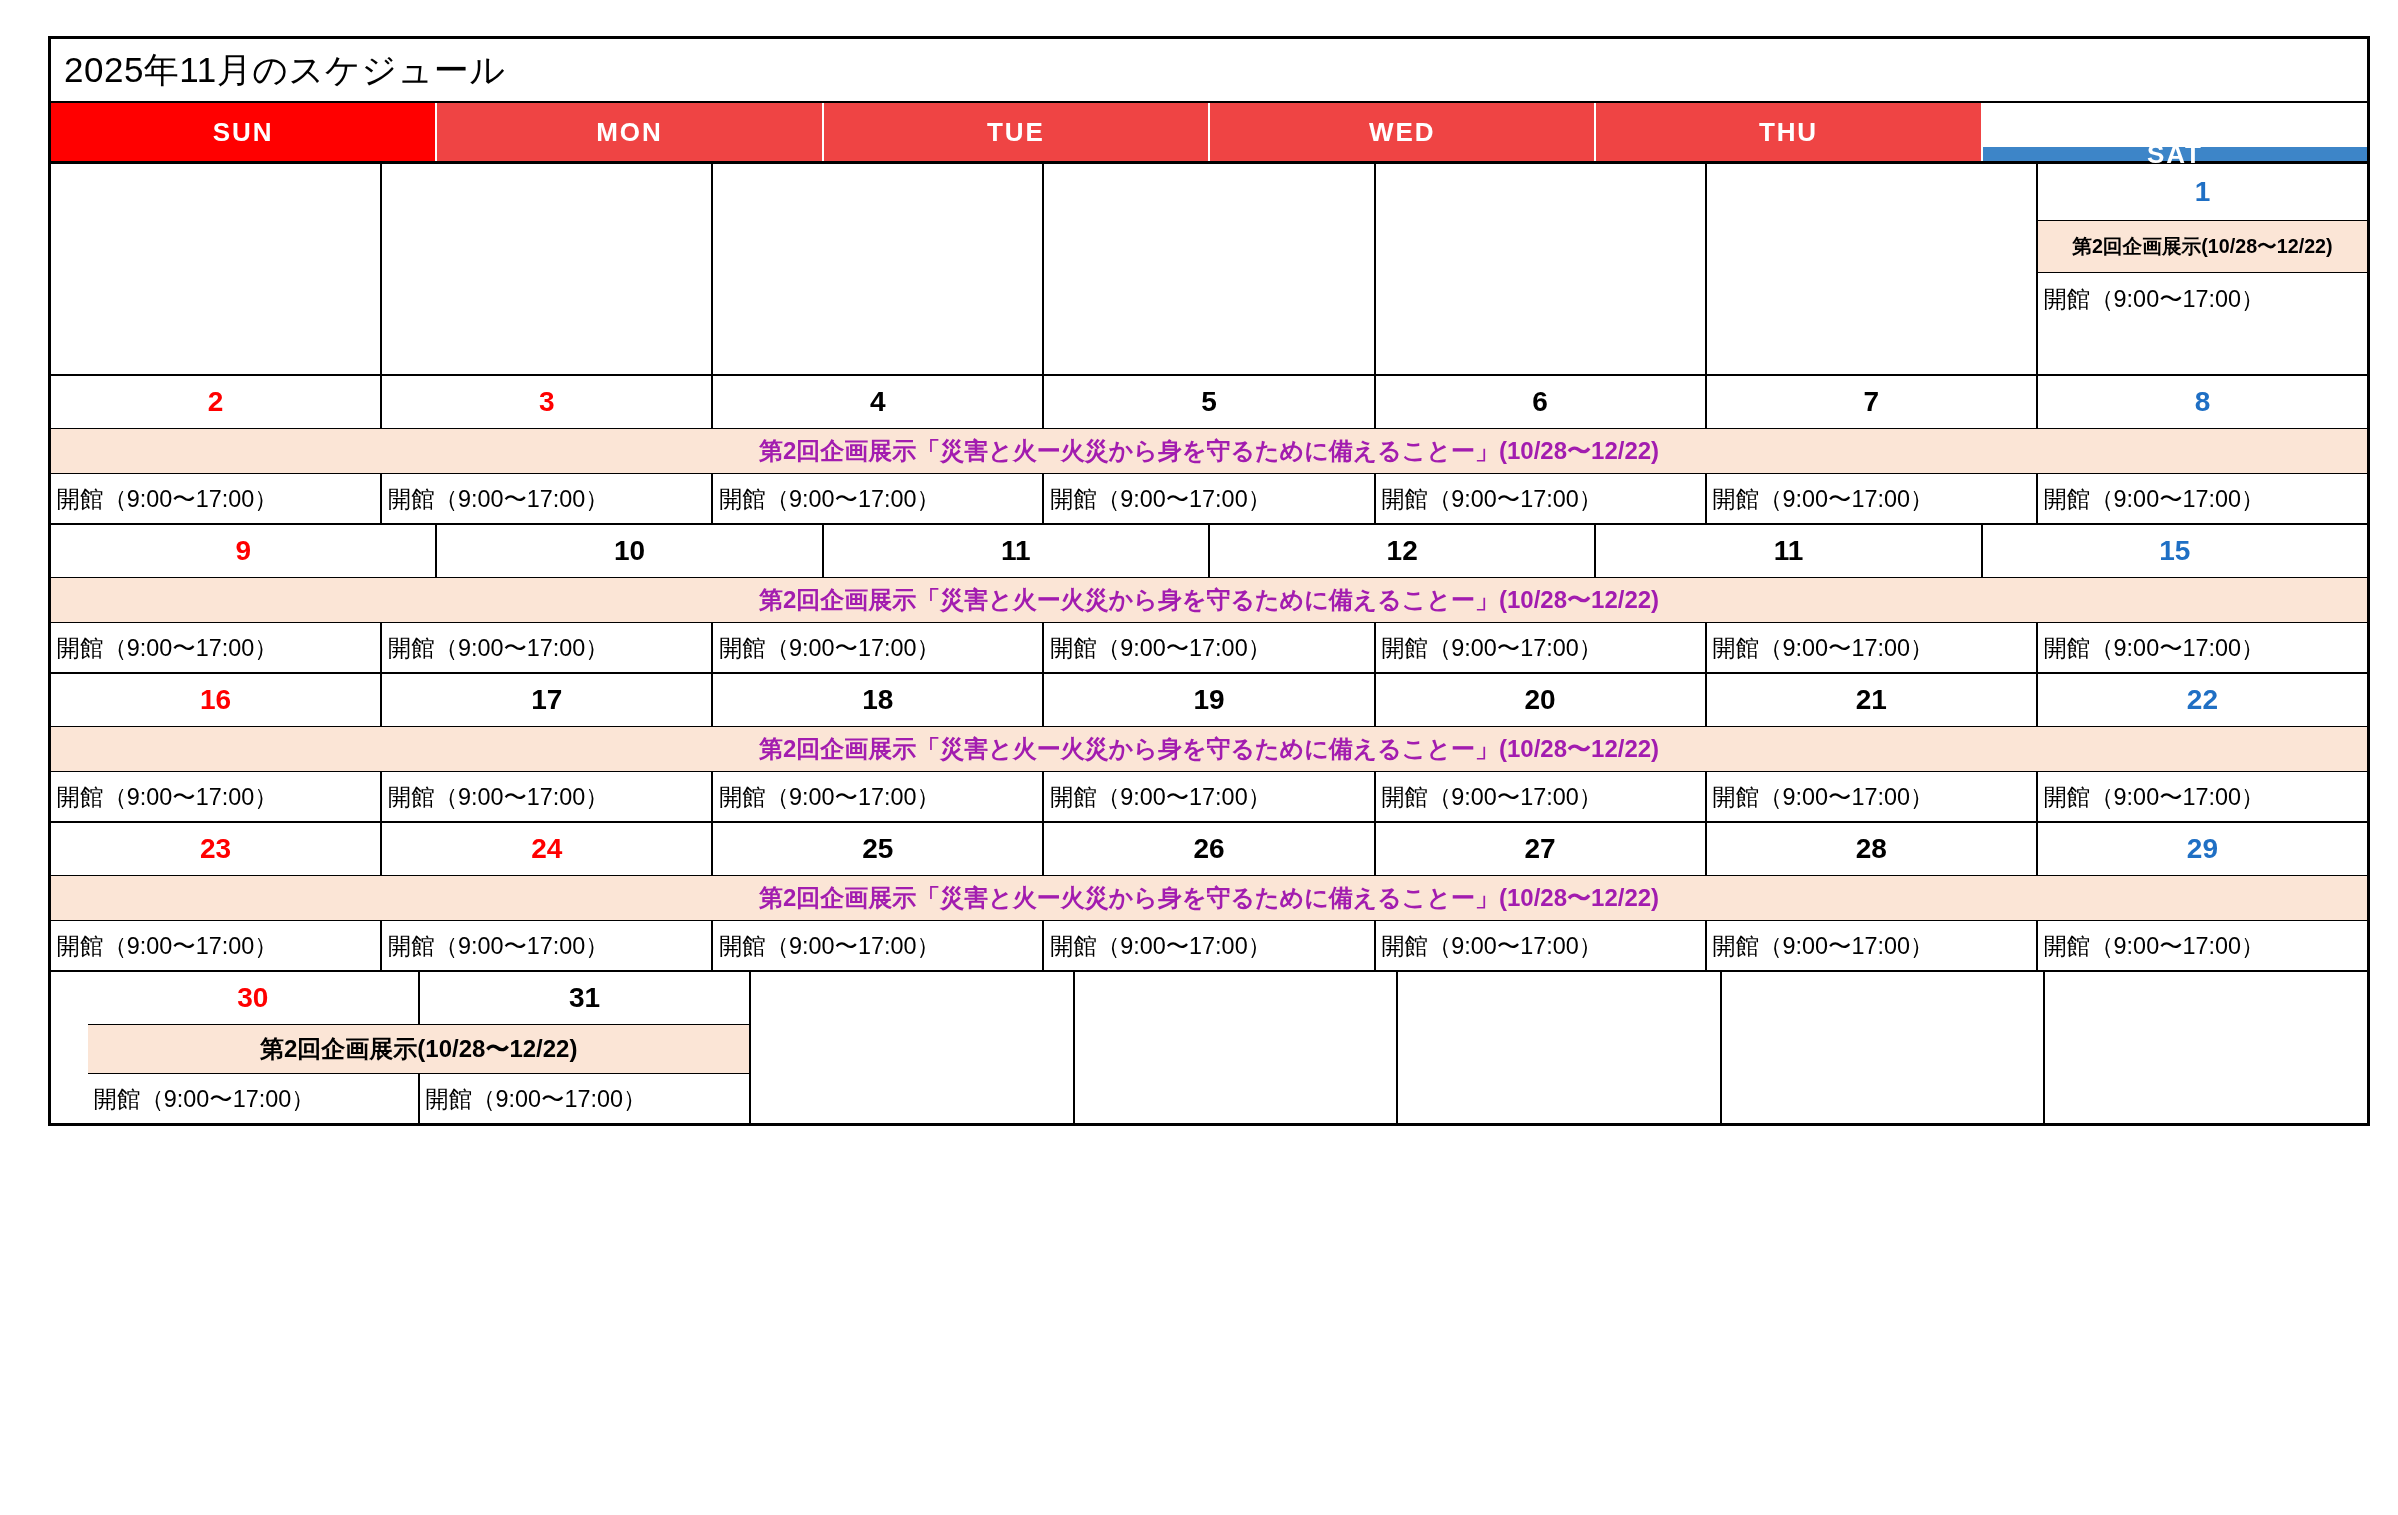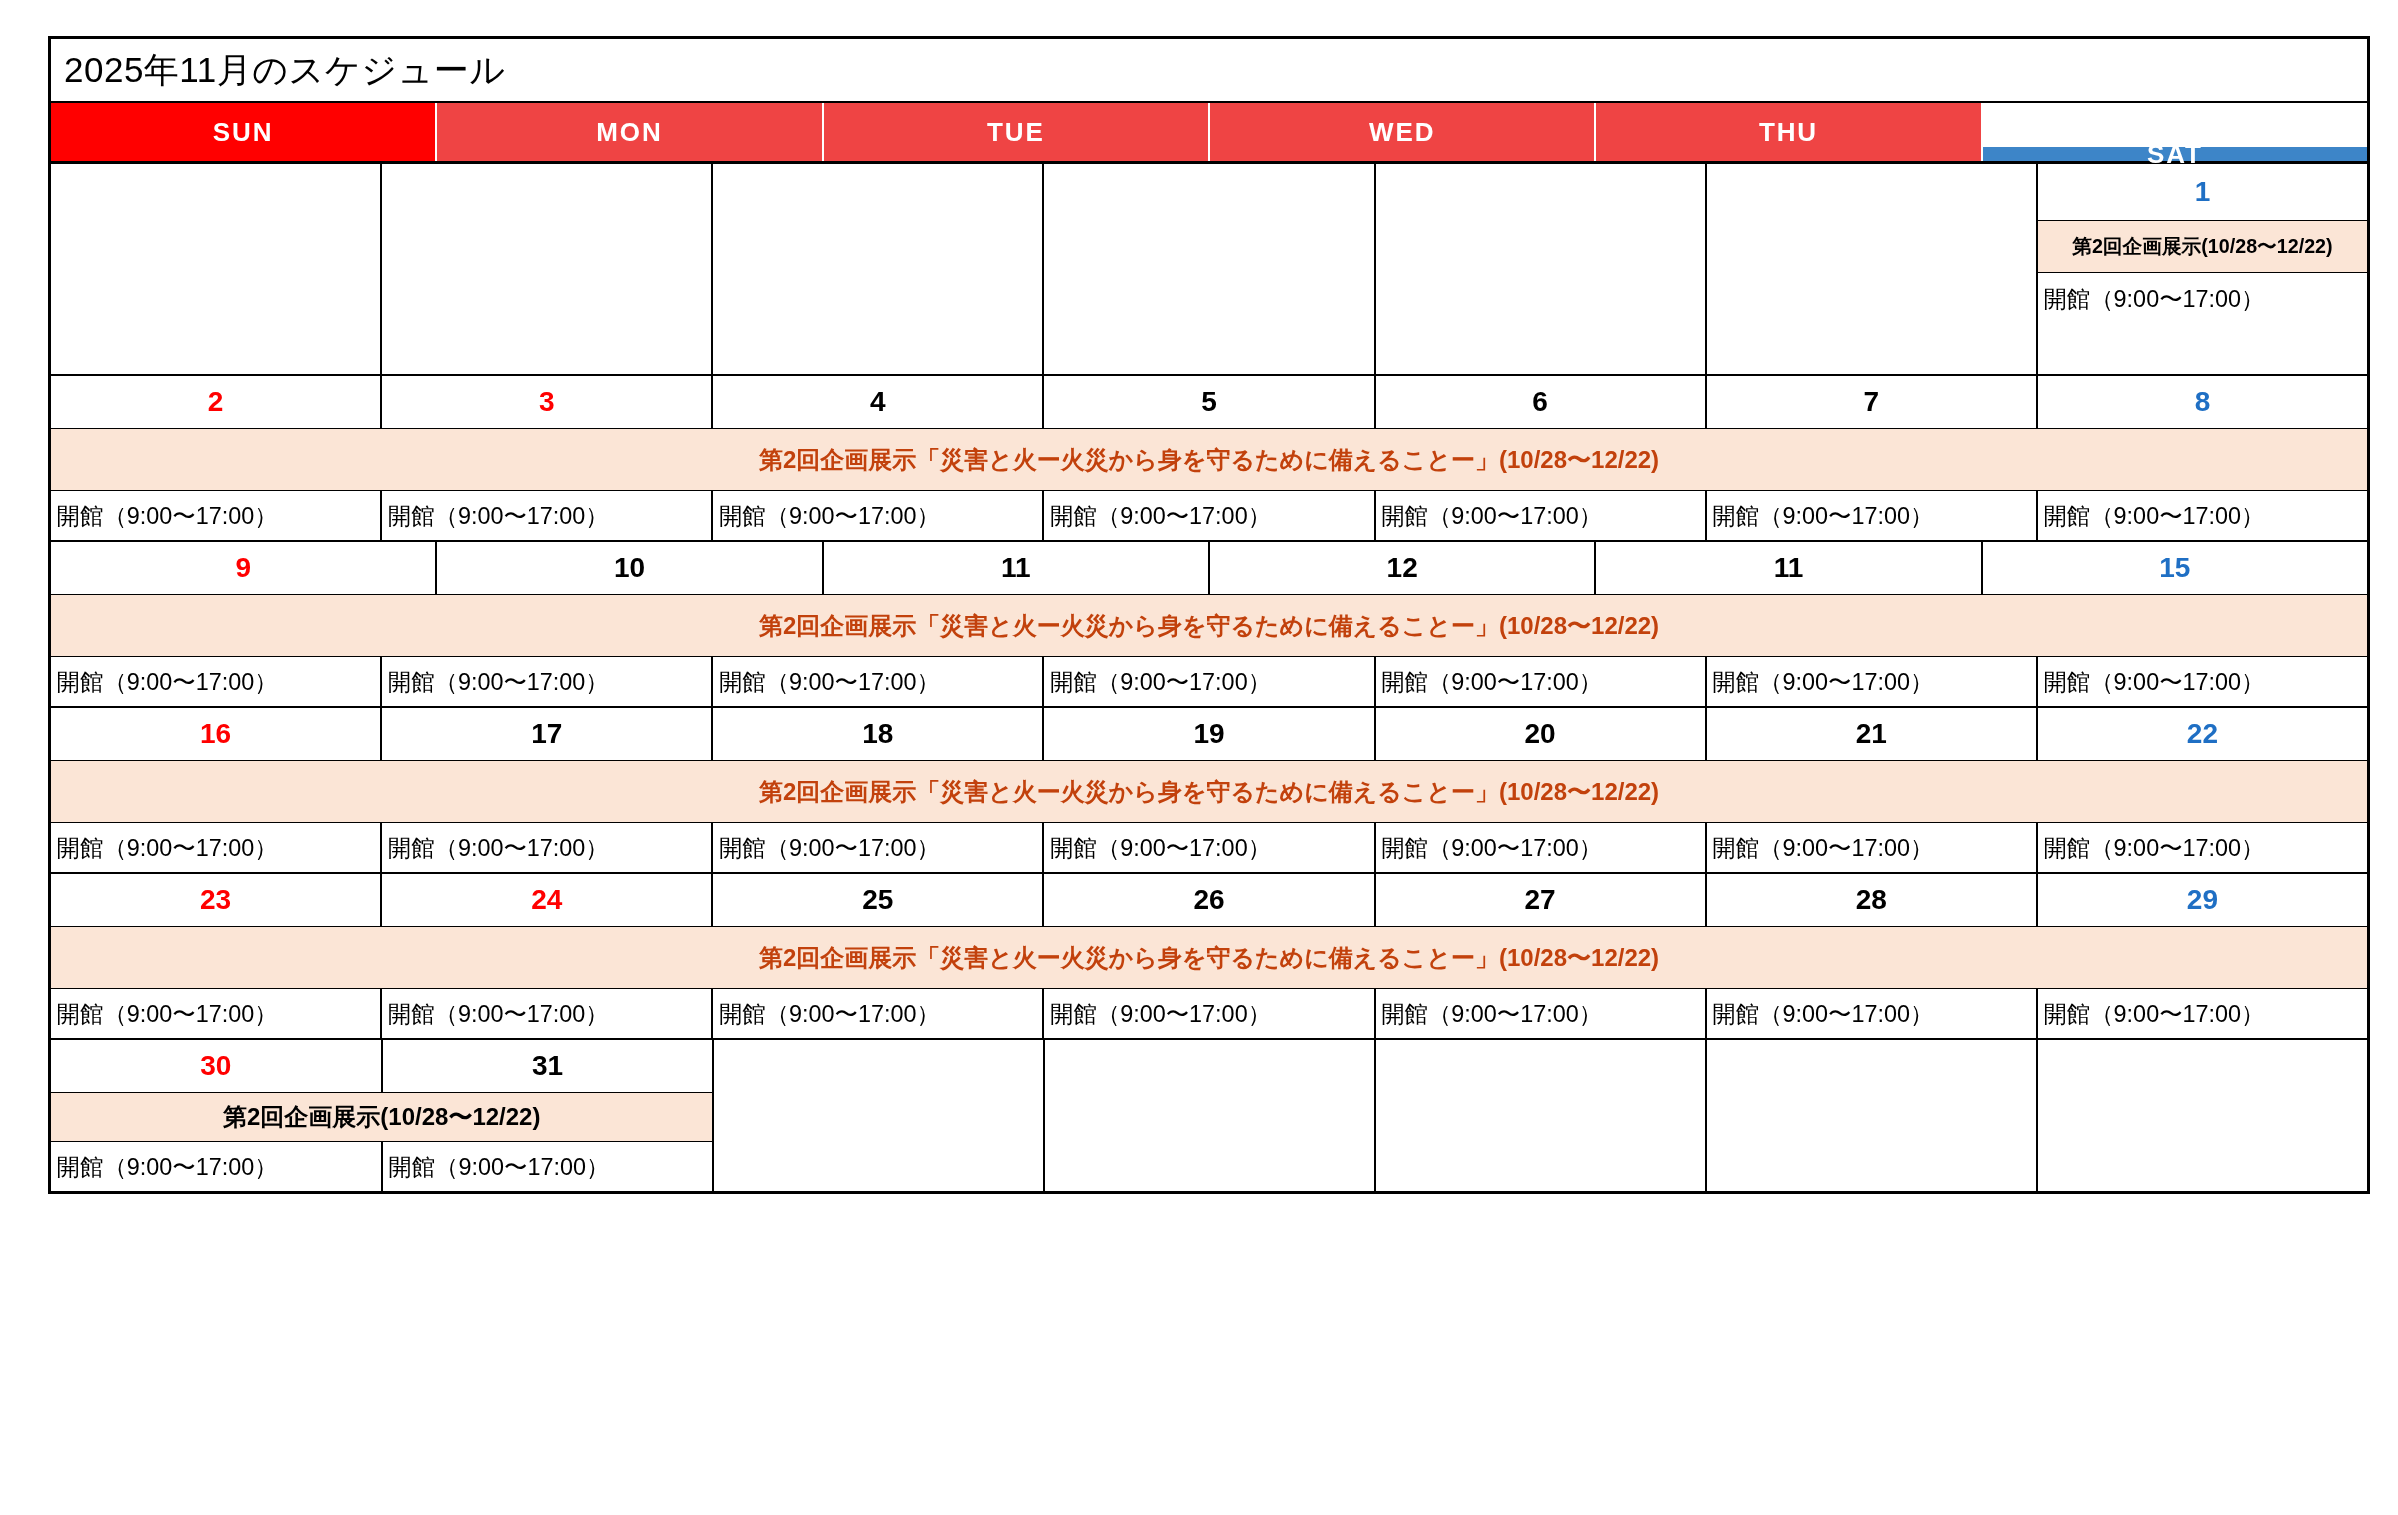--- a/index.html
+++ b/index.html
@@ -95,28 +95,28 @@
   .daynum.sat { color: #1f6fc4; }
   .daynum.holiday { color: #ff0000; }
 
   
   .event-row {
     display: flex;
     border-top: 1.9px solid #000000;
   }
   .event-band {
     background: #fbe5d6;
-    height: 61px;
+    height: 44px;
     display: flex;
     align-items: center;
     justify-content: center;
     box-sizing: border-box;
     font-size: 24px;
     font-weight: bold;
-    color: #c2410c;
+    color: #a21caf;
     white-space: nowrap;
     overflow: hidden;
   }
   
   .hours-row {
     display: flex;
     border-top: 1.9px solid #000000;
   }
   .hours-cell {
     flex: 1 1 0;
@@ -190,20 +190,21 @@
     box-sizing: border-box;
     border-right: 2.8px solid #000000;
     min-width: 0;
   }
   .wlast .col:last-child { border-right: none; }
   .wlast-left {
     flex: 0 0 calc(2322px * 2 / 7);
     display: flex;
     flex-direction: column;
     box-sizing: border-box;
+    margin-left: 37px;
   }
   .wlast-left .dn-row { display: flex; height: 52px; }
   .wlast-left .dn-cell {
     flex: 1 1 0;
     display: flex;
     align-items: center;
     justify-content: center;
     font-size: 28px;
     font-weight: bold;
     box-sizing: border-box;

